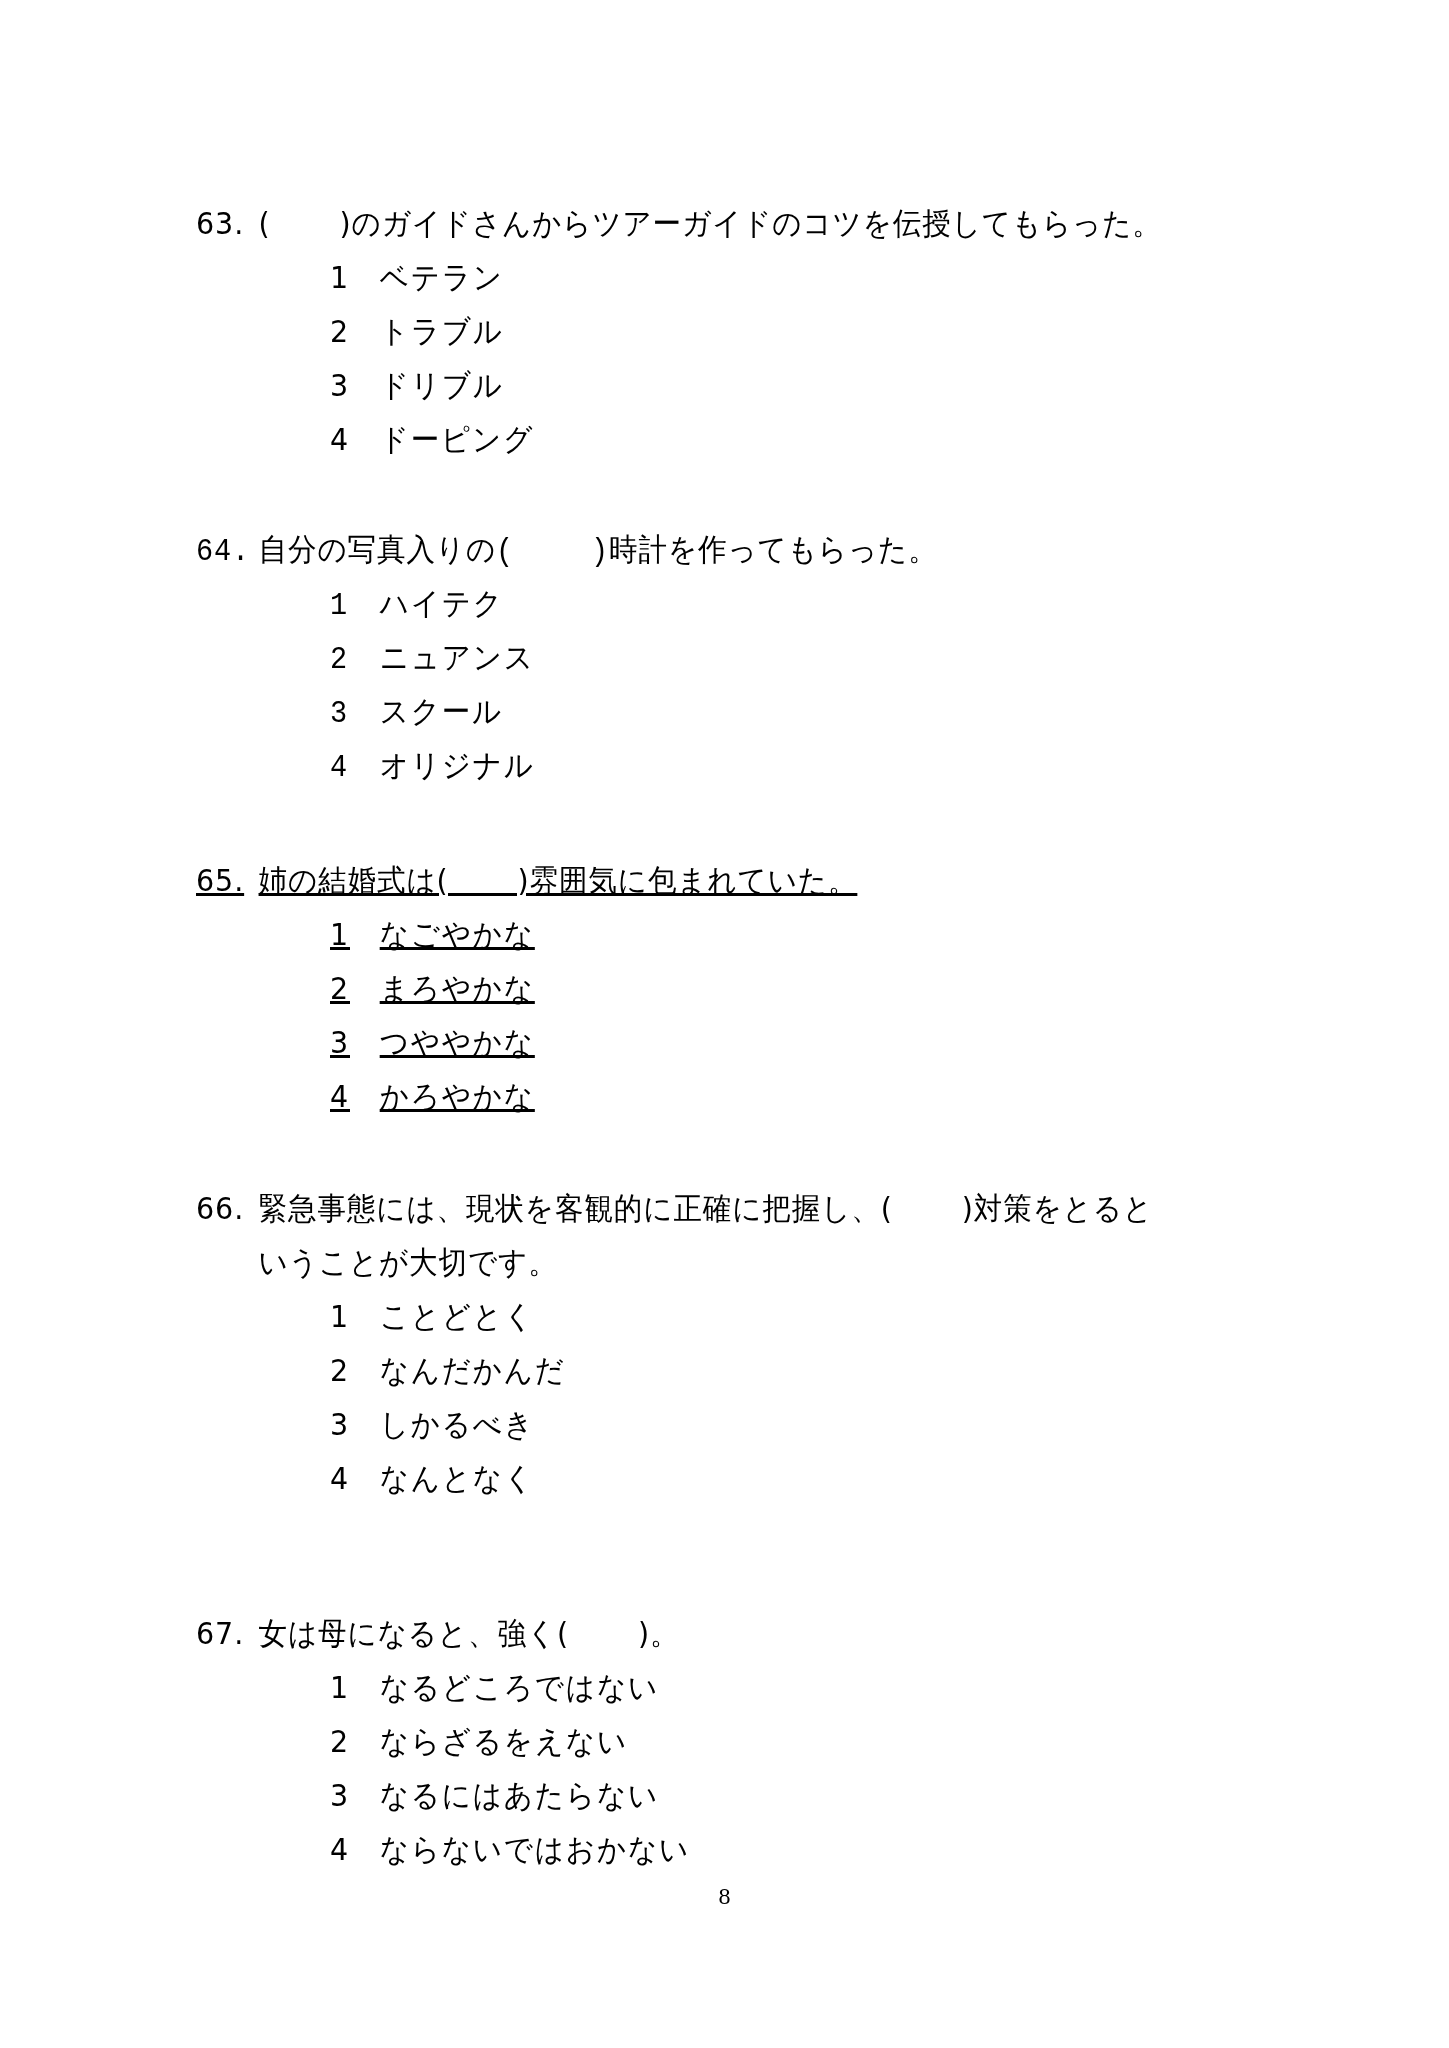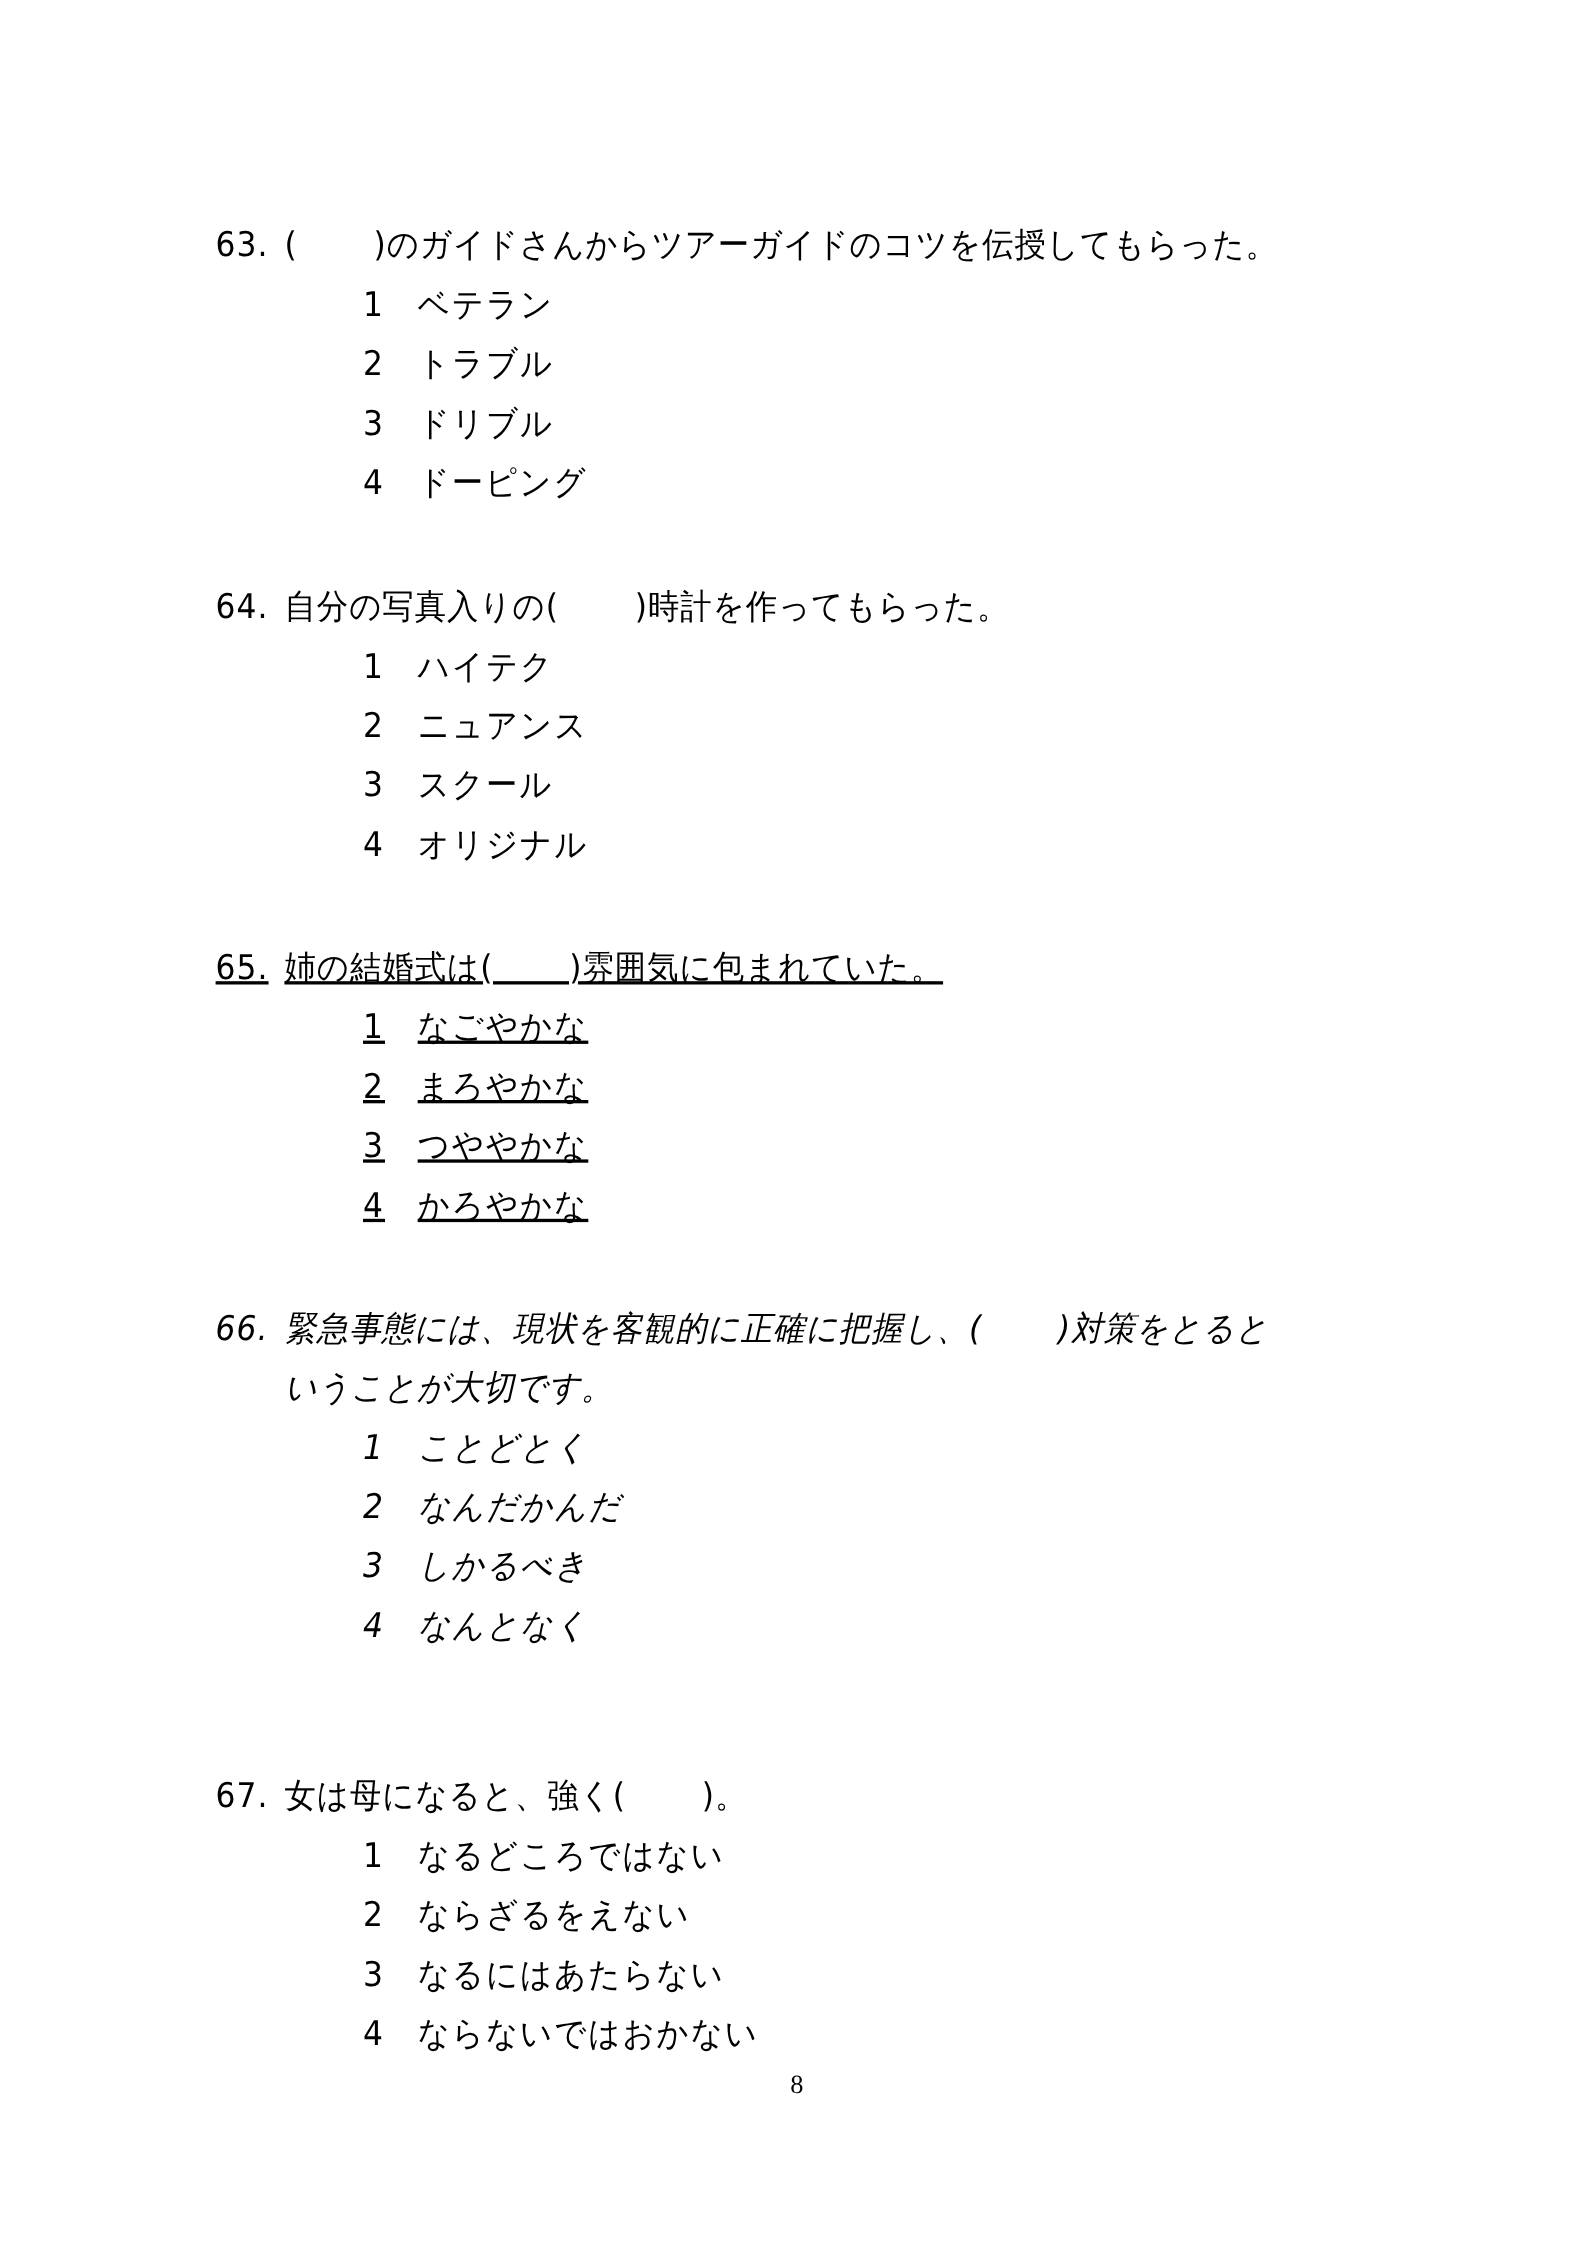--- a/index.html
+++ b/index.html
@@ -103,21 +103,21 @@
         <span class="opt-num">3</span>
         <span class="opt-text">ドリブル</span>
       </div>
       <div class="option">
         <span class="opt-num">4</span>
         <span class="opt-text">ドーピング</span>
       </div>
     </div>
   </div>
 
-  <div class="question" style="top:525px;">
+  <div class="question" style="top:525px;font-family:Liberation Mono, monospace;">
     <div class="stem">
       <span class="qnum">64.</span>
       <span class="stem-text">自分の写真入りの(　　 )時計を作ってもらった。</span>
     </div>
     <div class="options">
       <div class="option">
         <span class="opt-num">1</span>
         <span class="opt-text">ハイテク</span>
       </div>
       <div class="option">
@@ -153,21 +153,21 @@
         <span class="opt-num">3</span>
         <span class="opt-text">つややかな</span>
       </div>
       <div class="option">
         <span class="opt-num">4</span>
         <span class="opt-text">かろやかな</span>
       </div>
     </div>
   </div>
 
-  <div class="question" style="top:1181px;font-style:italic;">
+  <div class="question" style="top:1181px;">
     <div class="stem">
       <span class="qnum">66.</span>
       <span class="stem-text">緊急事態には、現状を客観的に正確に把握し、(　　 )対策をとると</span>
     </div>
     <div class="stem stem-cont">
       <span class="stem-text">いうことが大切です。</span>
     </div>
     <div class="options">
       <div class="option">
         <span class="opt-num">1</span>

